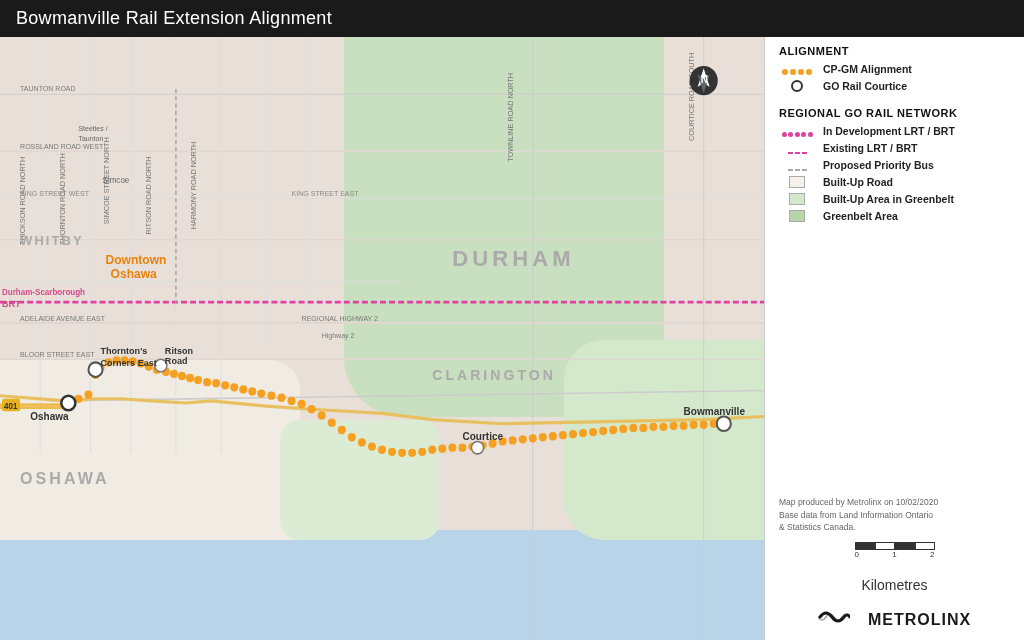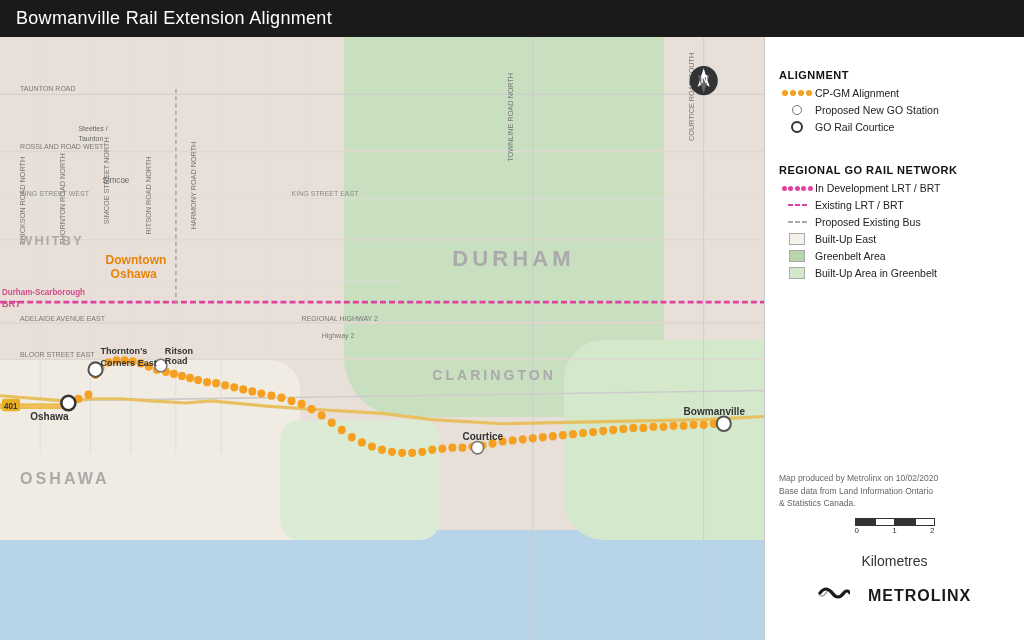--- a/index.html
+++ b/index.html
@@ -88,43 +88,44 @@
       position: absolute;
       inset: 0;
       width: 100%;
       height: 100%;
     }
     
     #legend-panel {
       width: 260px;
       background: #fff;
       border-left: 1px solid #ccc;
-      padding: 32px 14px;
+      padding: 8px 14px;
       display: flex;
       flex-direction: column;
       flex-shrink: 0;
       overflow-y: auto;
     }
     .legend-section-title {
       font-size: 11px;
       font-weight: 700;
       color: #111;
       letter-spacing: 0.5px;
-      margin-top: 26px;
+      margin-top: 10px;
       margin-bottom: 6px;
       text-transform: uppercase;
     }
     .legend-section-title:first-child {
       margin-top: 0;
     }
     .legend-item {
       display: flex;
-      align-items: center;
+      align-items: flex-end;
       margin-bottom: 5px;
-      gap: 0;
+      gap: 8px;
+      font-weight: bold;
     }
     .legend-symbol {
       width: 36px;
       flex-shrink: 0;
       display: flex;
       align-items: center;
       justify-content: center;
     }
     .legend-text {
       font-size: 10.5px;
@@ -459,26 +460,20 @@
           <div class="dots-orange">
             <div class="dot-o"></div>
             <div class="dot-o"></div>
             <div class="dot-o"></div>
             <div class="dot-o"></div>
           </div>
         </div>
         <span class="legend-text">CP-GM Alignment</span>
       </div>
 
-      <div class="legend-item">
-        <div class="legend-symbol">
-          <div class="circle-proposed"></div>
-        </div>
-        <span class="legend-text">Proposed New GO Station</span>
-      </div>
 
       <div class="legend-item">
         <div class="legend-symbol">
           <div class="circle-go"></div>
         </div>
         <span class="legend-text">GO Rail Courtice</span>
       </div>
 
       <div class="legend-section-title">REGIONAL GO RAIL NETWORK</div>
 
@@ -509,42 +504,42 @@
       </div>
 
       <div class="legend-item">
         <div class="legend-symbol">
           <div class="line-grey-dashed">
             <div class="dash-grey"></div>
             <div class="dash-grey"></div>
             <div class="dash-grey"></div>
           </div>
         </div>
-        <span class="legend-text">Proposed Existing Bus</span>
+        <span class="legend-text">Proposed Priority Bus</span>
       </div>
 
       <div class="legend-item">
         <div class="legend-symbol">
           <div class="swatch-white"></div>
         </div>
-        <span class="legend-text">Built-Up East</span>
+        <span class="legend-text">Built-Up Road</span>
+      </div>
+
+      <div class="legend-item">
+        <div class="legend-symbol">
+          <div class="swatch-light-green"></div>
+        </div>
+        <span class="legend-text">Built-Up Area in Greenbelt</span>
       </div>
 
       <div class="legend-item">
         <div class="legend-symbol">
           <div class="swatch-green"></div>
         </div>
         <span class="legend-text">Greenbelt Area</span>
-      </div>
-
-      <div class="legend-item">
-        <div class="legend-symbol">
-          <div class="swatch-light-green"></div>
-        </div>
-        <span class="legend-text">Built-Up Area in Greenbelt</span>
       </div>
 
       <div class="footer-note">
         <span>Map produced by Metrolinx on 10/02/2020<br>Base data from Land Information Ontario<br>&amp; Statistics Canada.</span>
       </div>
 
       <div class="scale-bar">
         <div class="scale-line">
           <div class="scale-seg scale-seg-black"></div>
           <div class="scale-seg scale-seg-white"></div>

